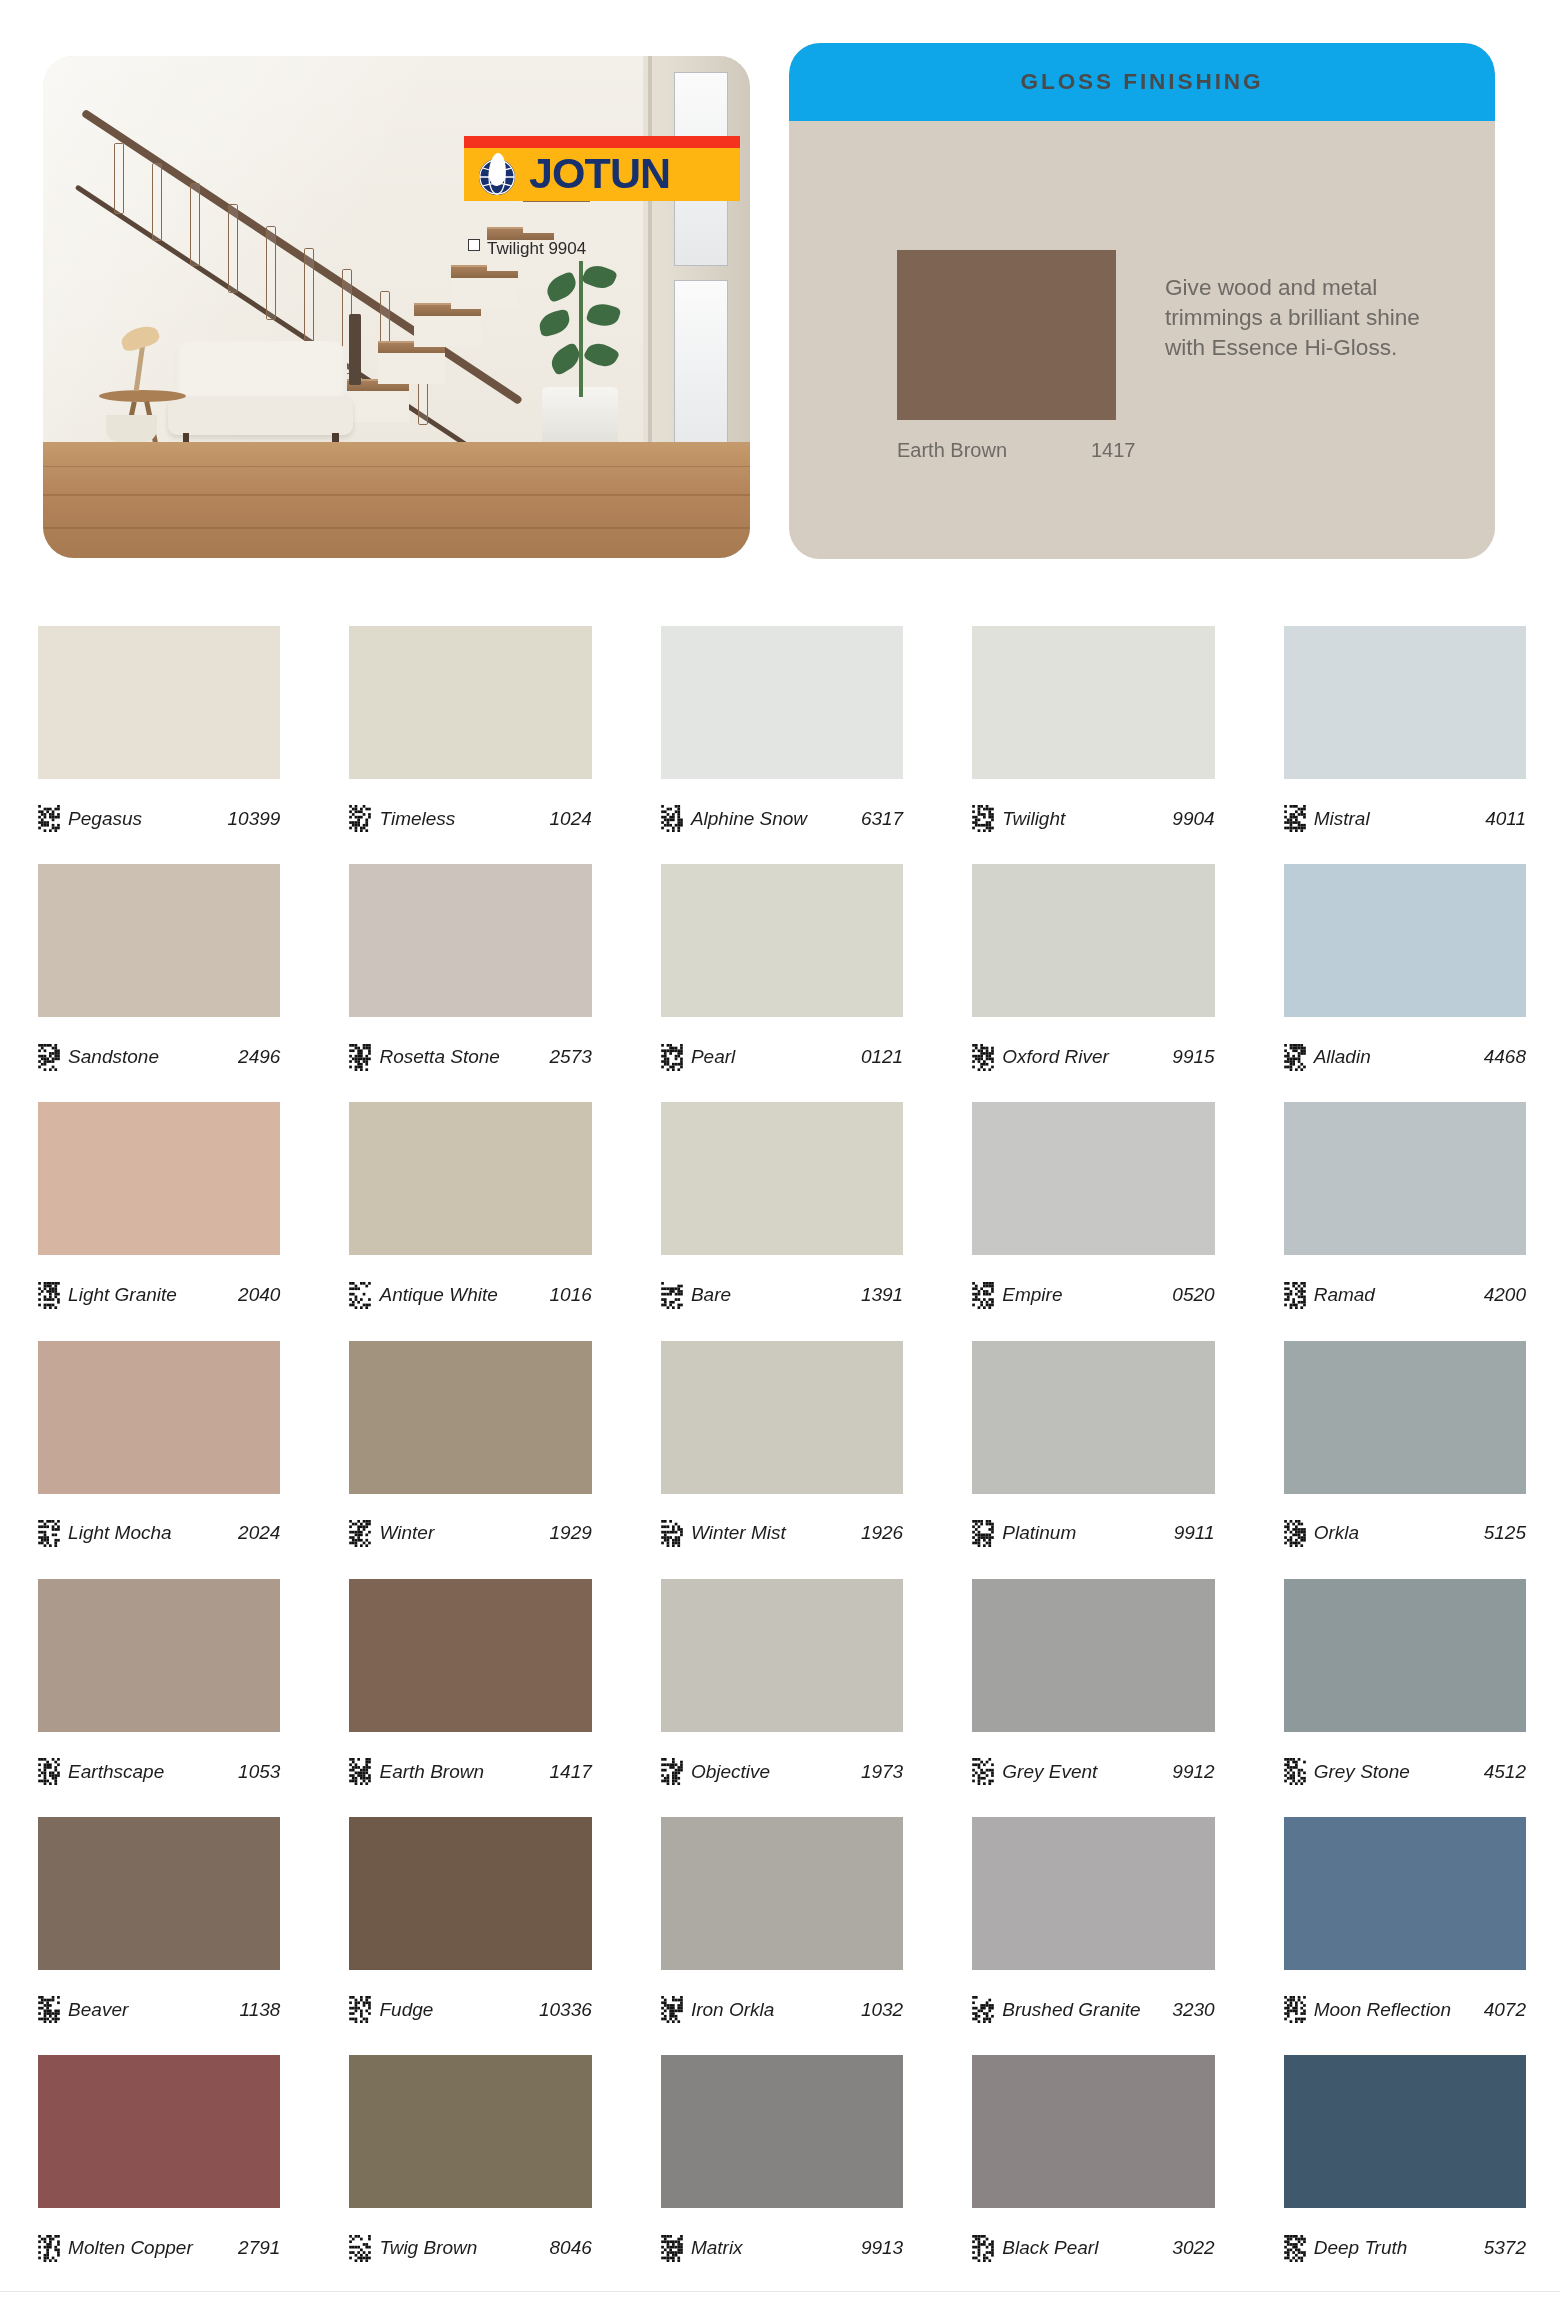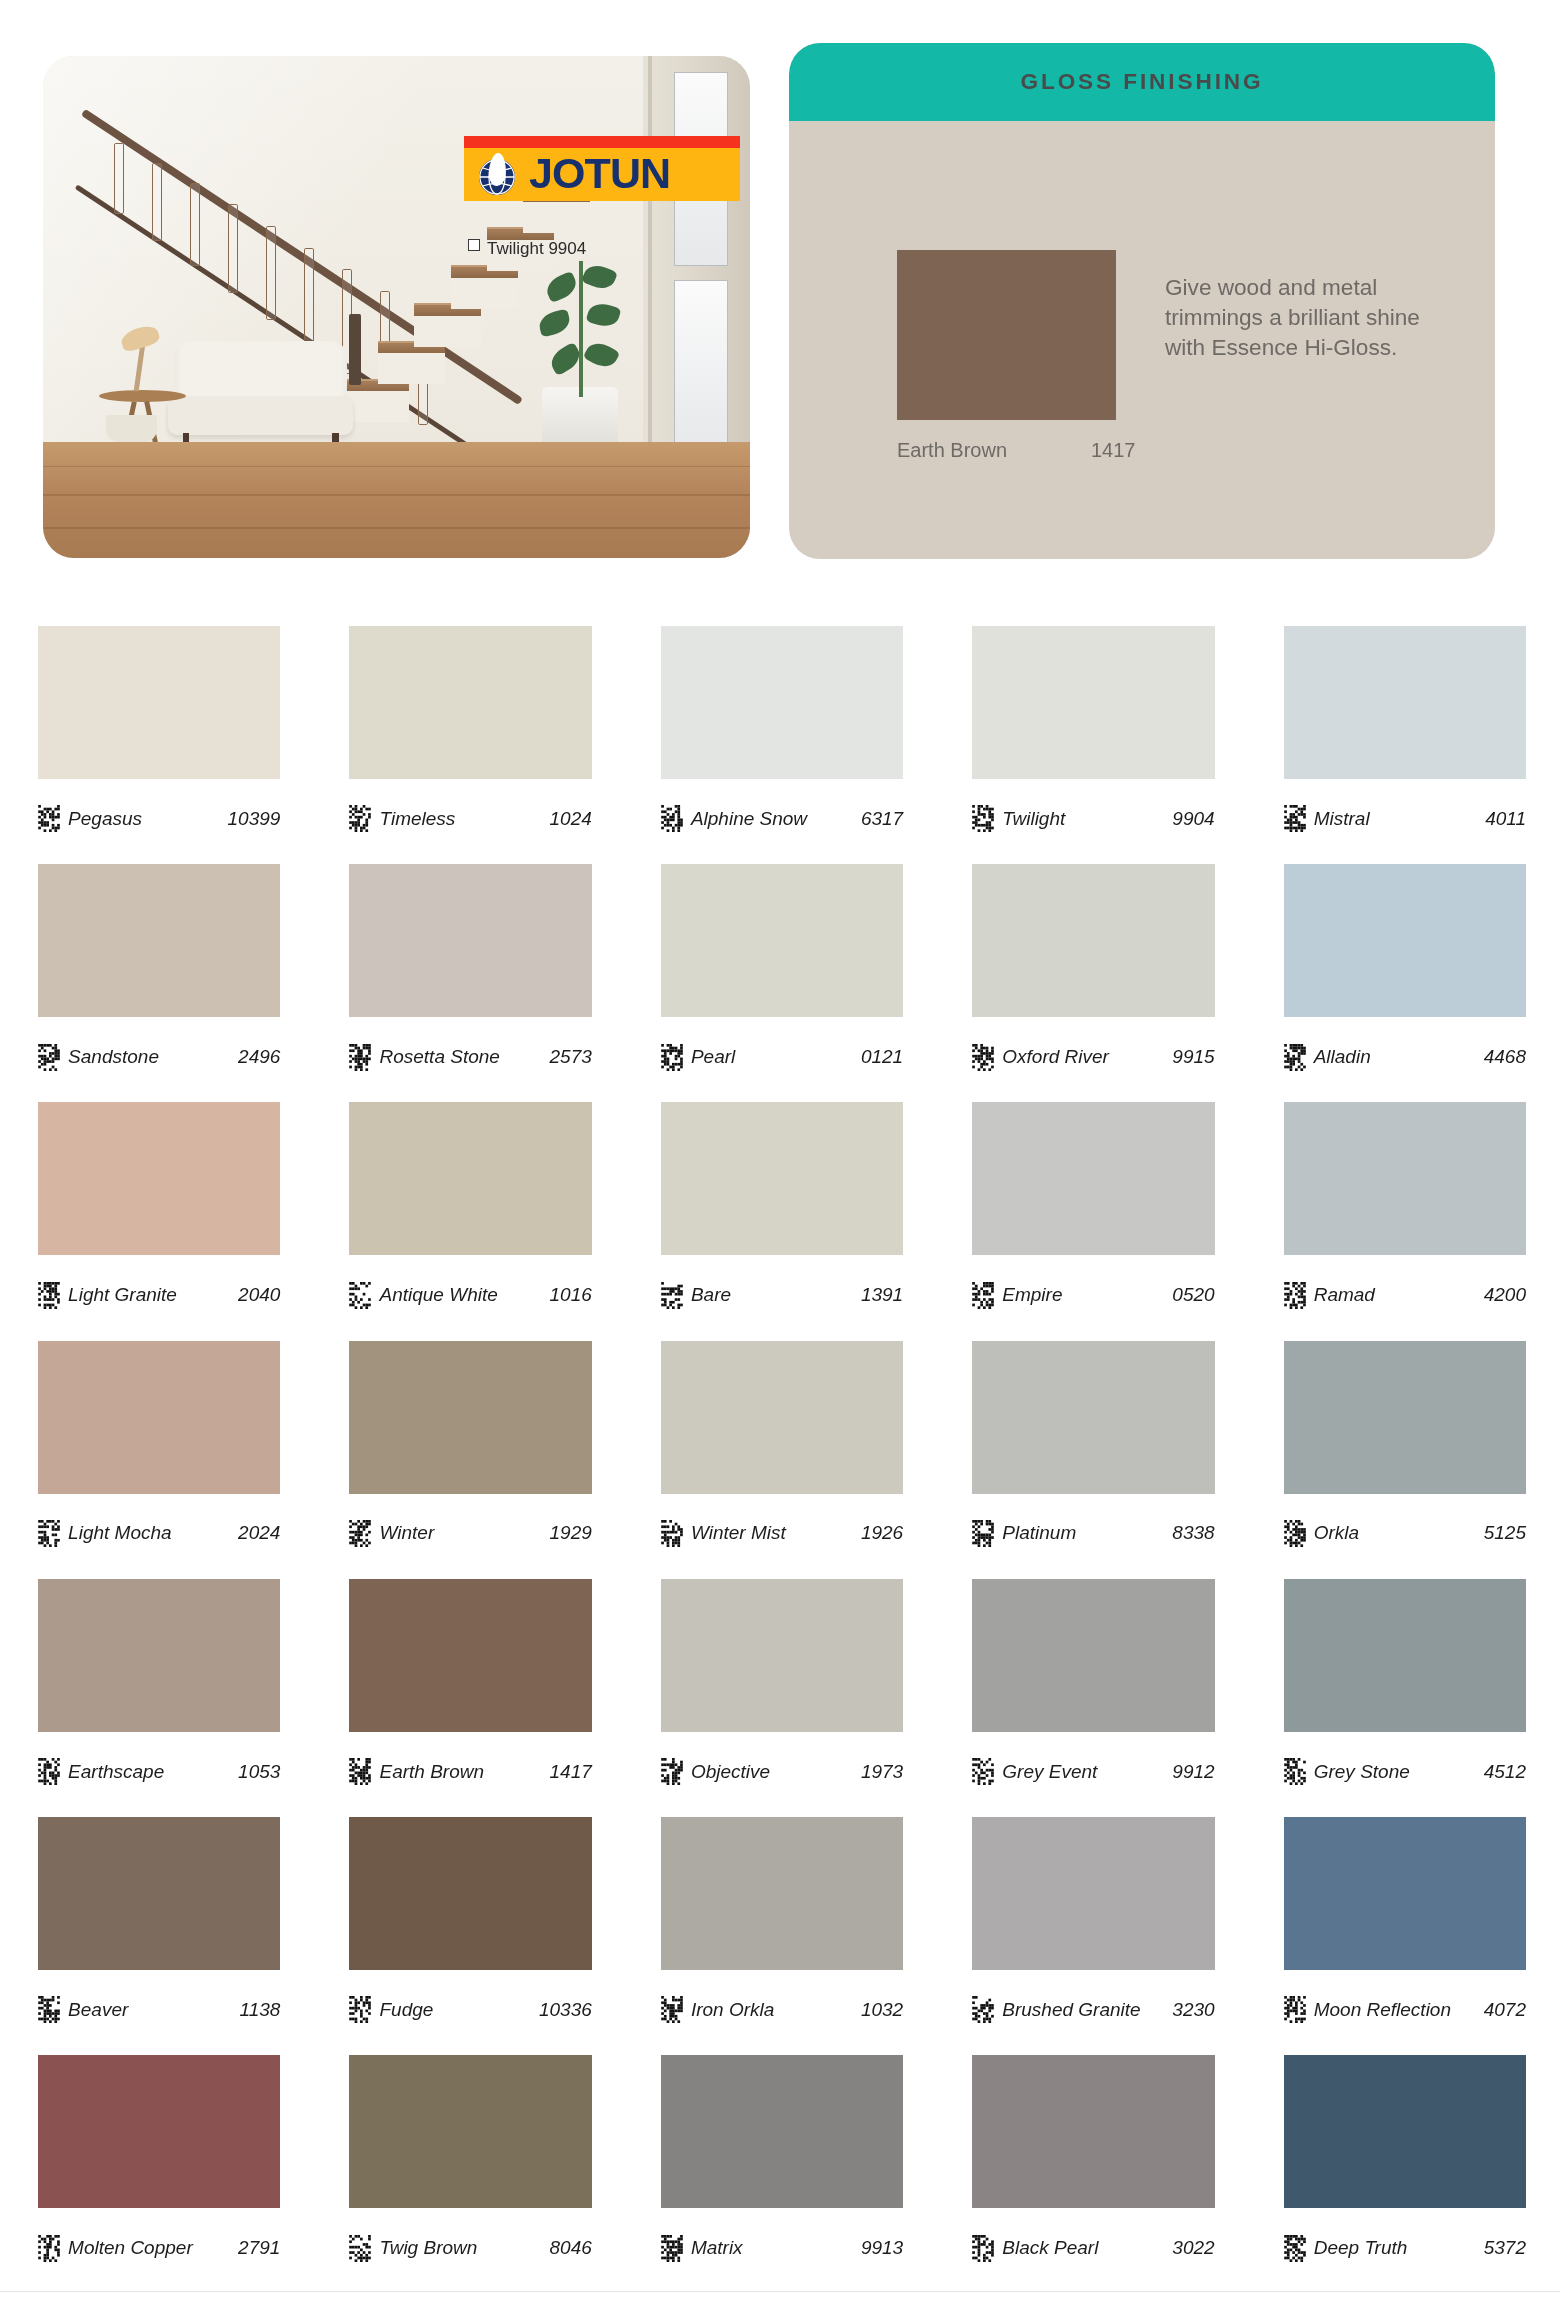--- a/index.html
+++ b/index.html
@@ -304,21 +304,21 @@
     height: 516px;
     background: #D5CCC2;
     border-radius: 31px;
     overflow: hidden;
   }
   .gloss-header {
     position: absolute;
     left: 0; top: 0;
     width: 100%;
     height: 78px;
-    background: #14b8a6;
+    background: #0ea5e9;
     border-radius: 31px 31px 0 0;
     display: flex;
     align-items: center;
     justify-content: center;
   }
   .gloss-title {
     font-size: 22.6px;
     font-weight: 700;
     letter-spacing: 2.9px;
     color: #4a4a4a;
@@ -1507,21 +1507,21 @@
               <rect x="0" y="8" width="1" height="1" fill="#111"></rect>
               <rect x="1" y="8" width="1" height="1" fill="#111"></rect>
               <rect x="2" y="8" width="1" height="1" fill="#111"></rect>
               <rect x="5" y="8" width="1" height="1" fill="#111"></rect>
               <rect x="6" y="8" width="1" height="1" fill="#111"></rect>
               <rect x="2" y="9" width="1" height="1" fill="#111"></rect>
               <rect x="4" y="9" width="1" height="1" fill="#111"></rect>
               <rect x="6" y="9" width="1" height="1" fill="#111"></rect>
             </svg>
             <span class="cell-name">Platinum</span>
-            <span class="cell-code">8338</span>
+            <span class="cell-code">9911</span>
           </div>
         </div>
         <div class="cell">
           <div class="cell-chip" style="background:#9FA8A9"></div>
           <div class="cell-label">
             <svg class="qr" viewBox="0 0 8 10">
               <rect width="8" height="10" fill="#ffffff"></rect>
               <rect x="0" y="0" width="1" height="1" fill="#111"></rect>
               <rect x="2" y="0" width="1" height="1" fill="#111"></rect>
               <rect x="4" y="0" width="1" height="1" fill="#111"></rect>

